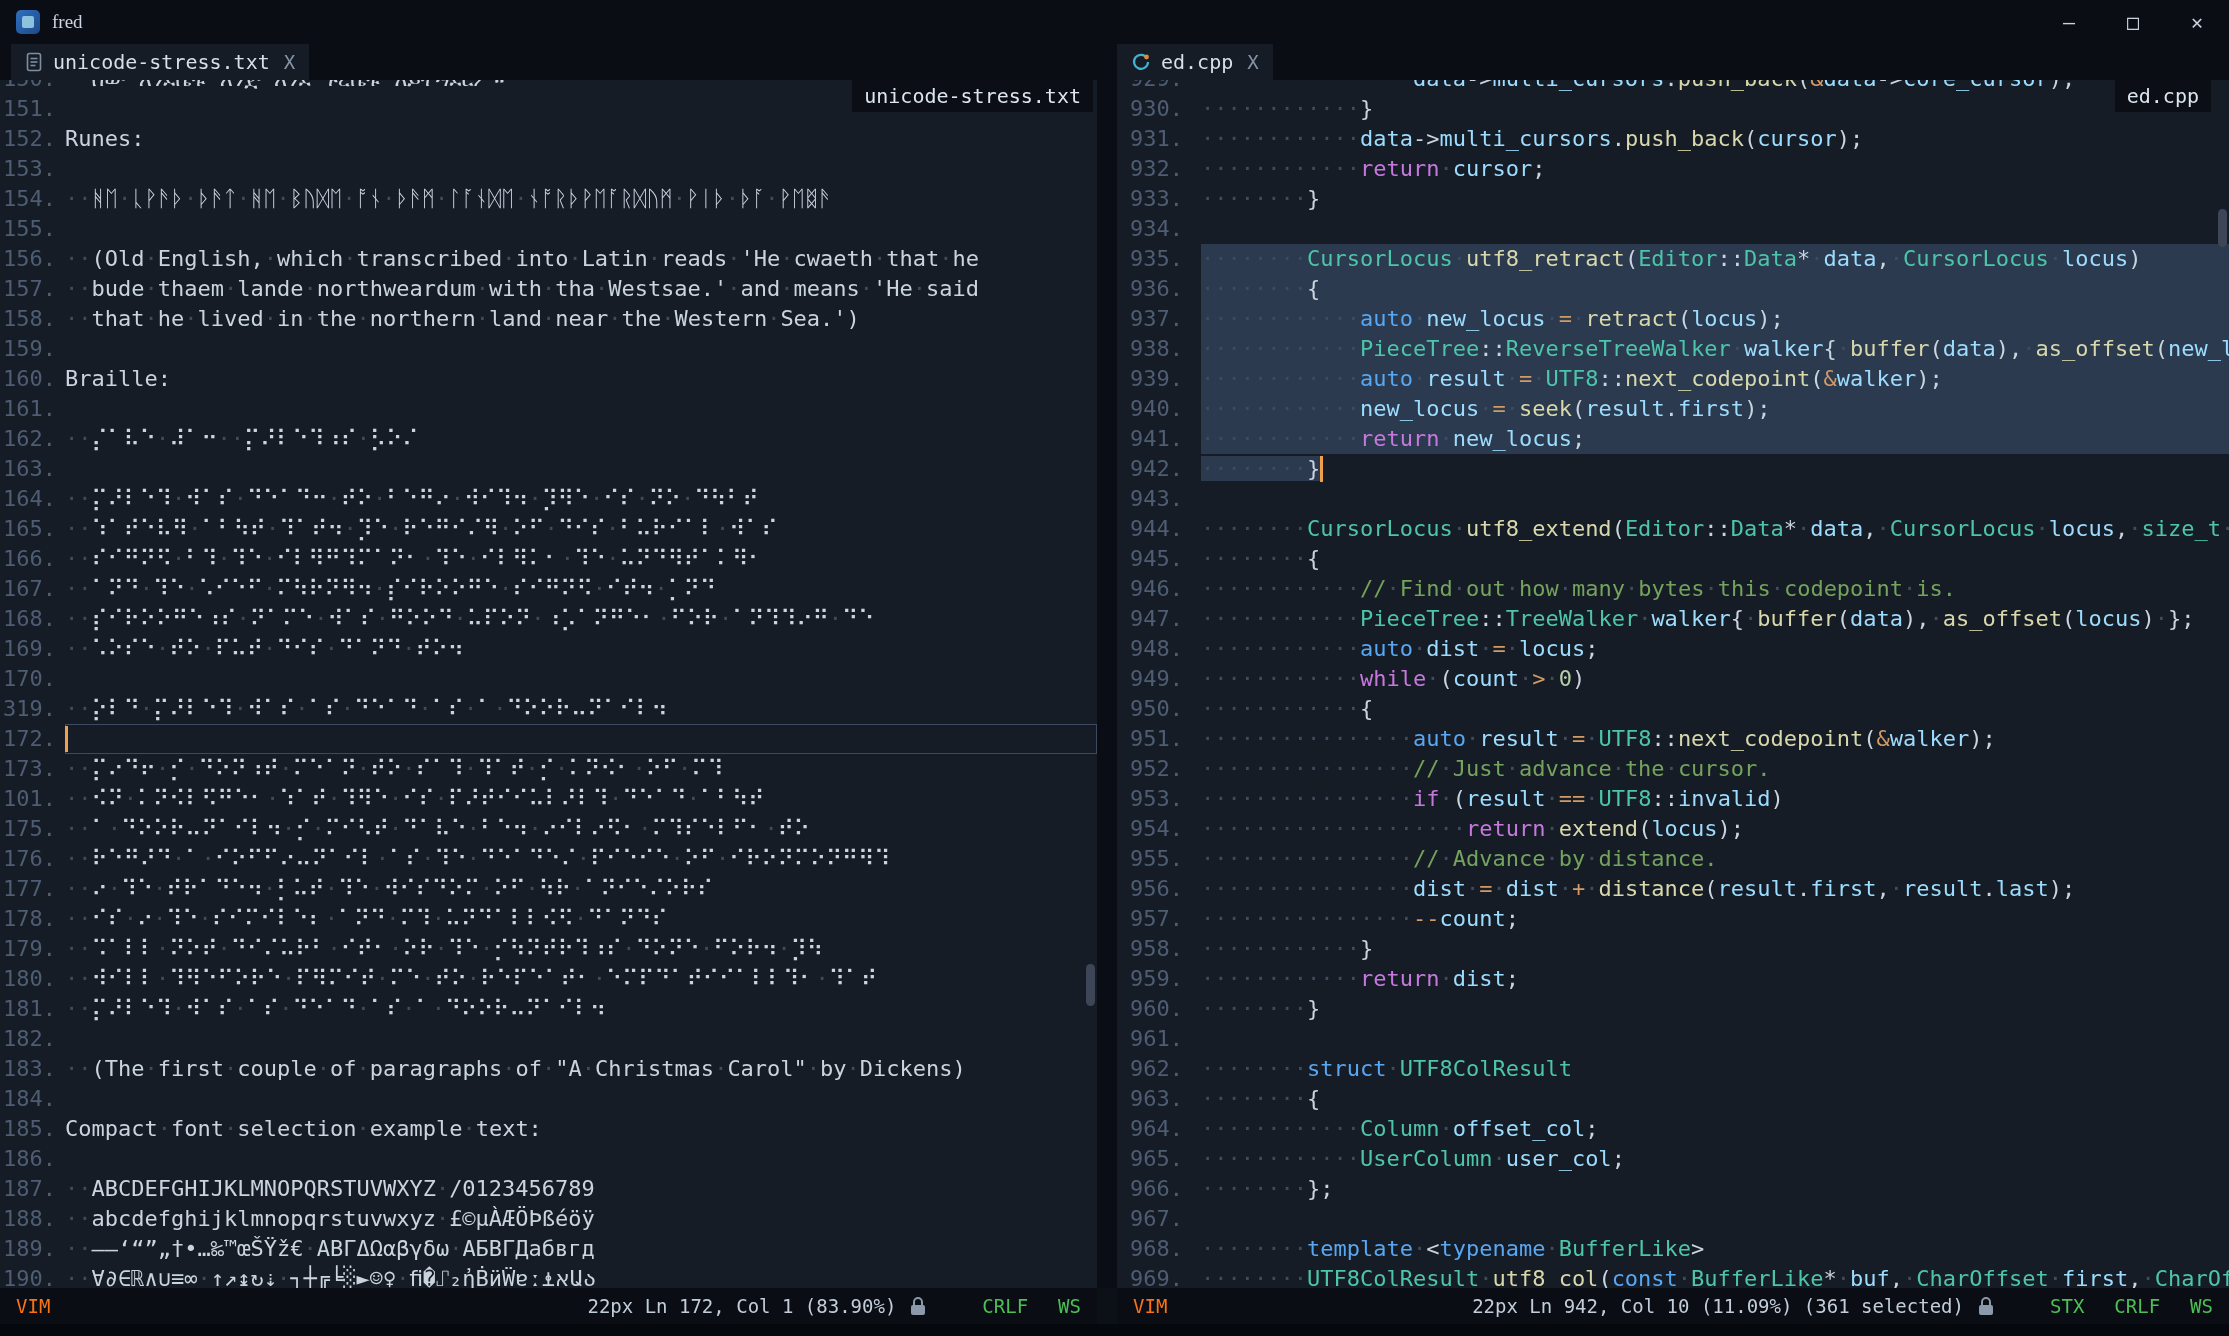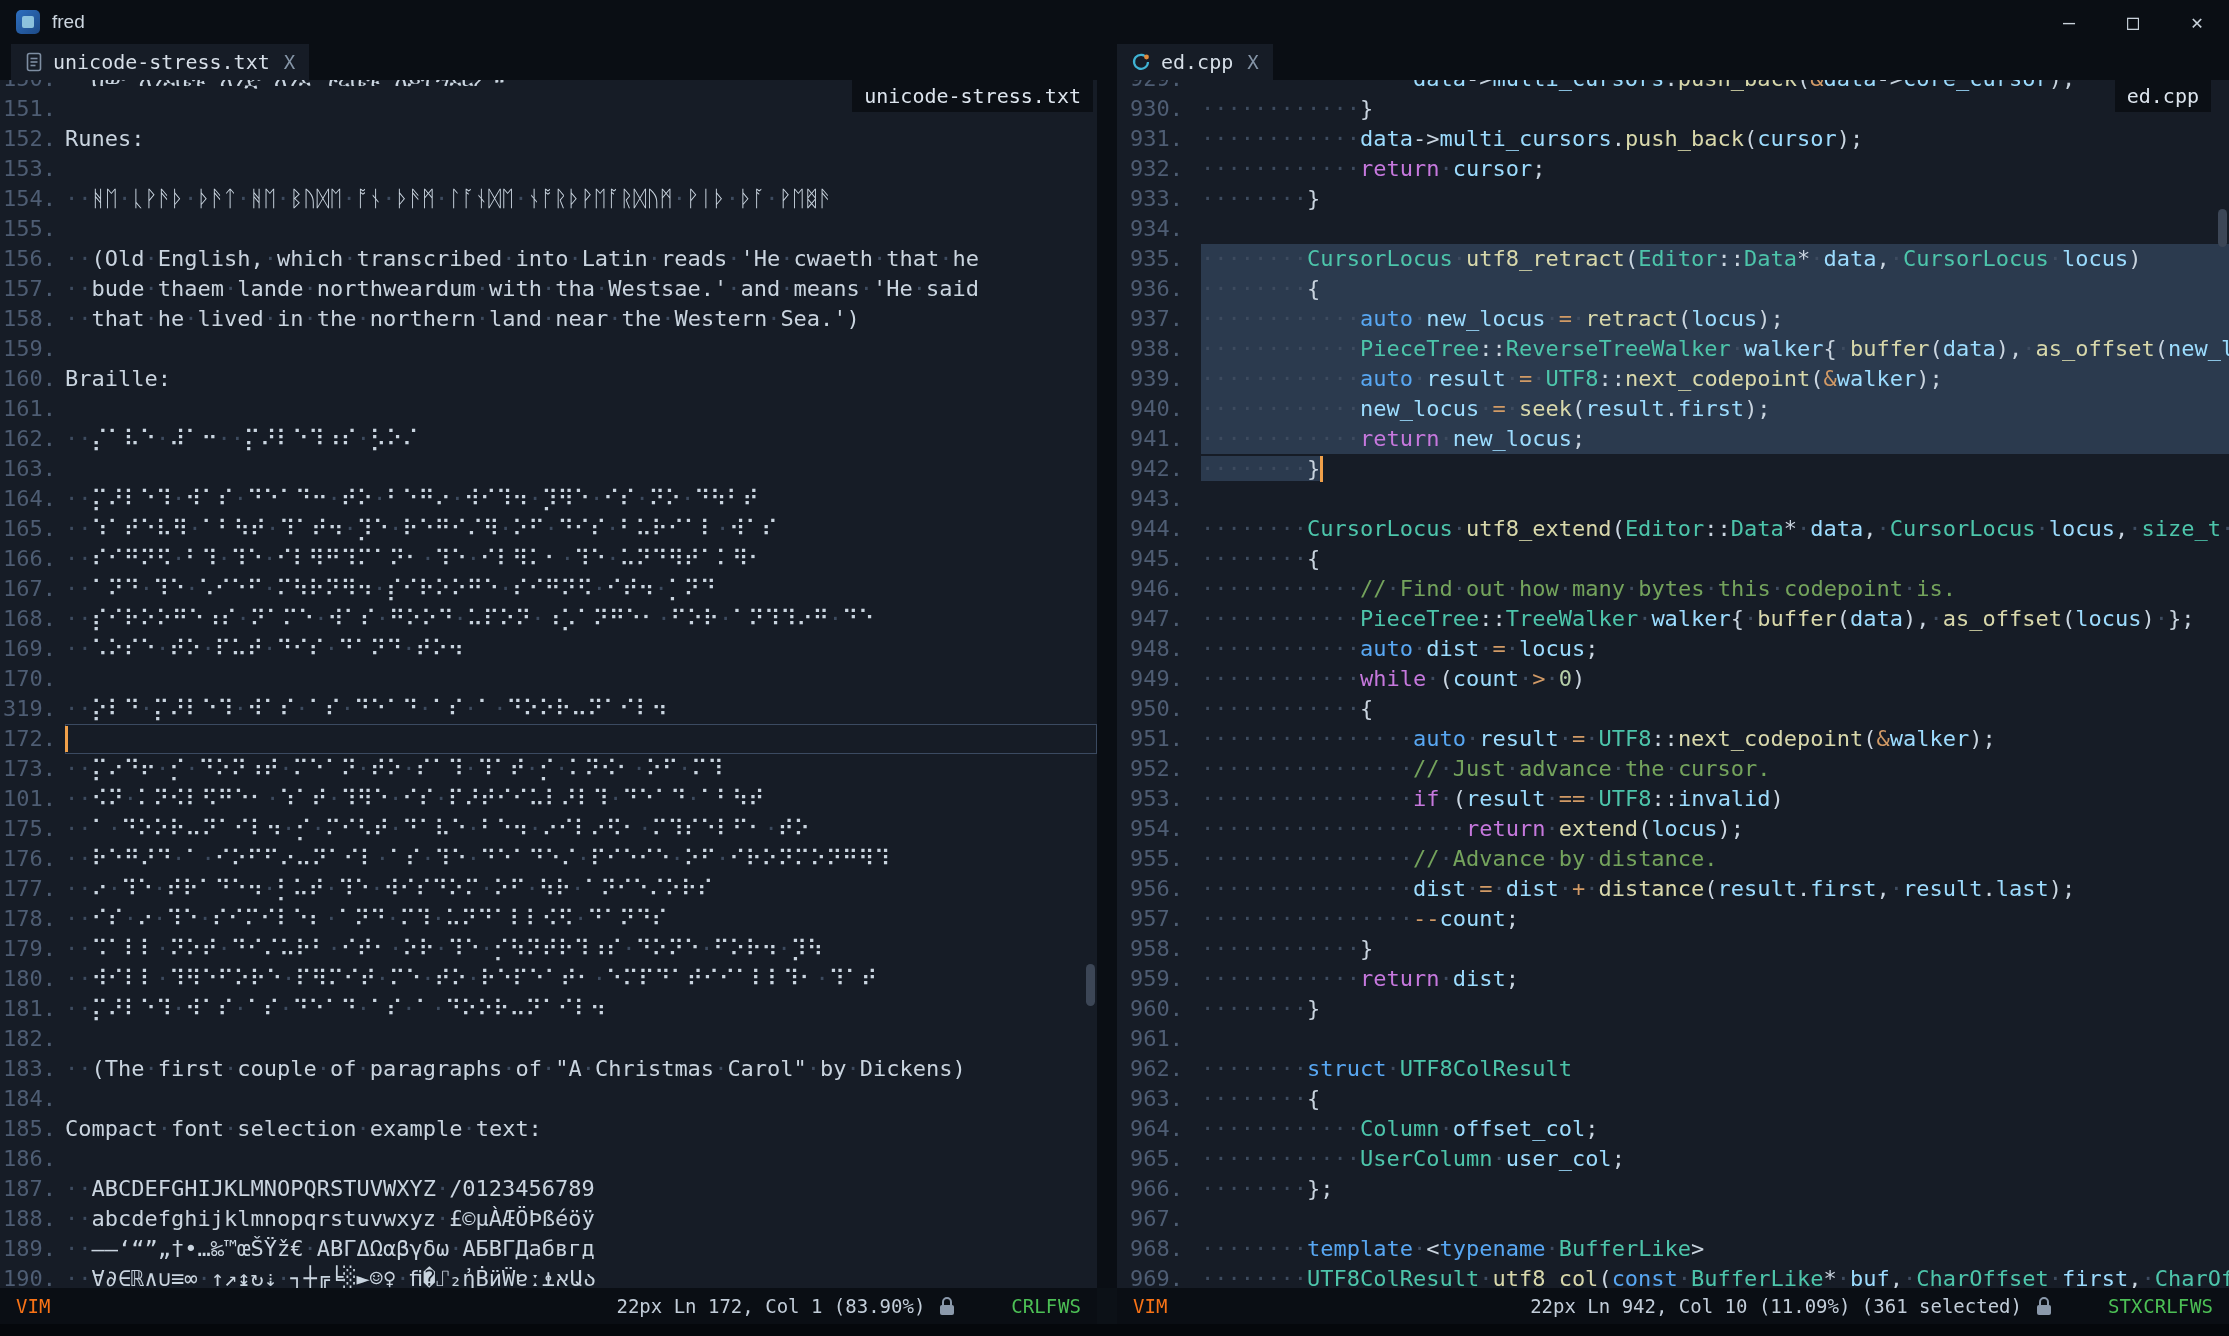--- a/index.html
+++ b/index.html
@@ -4,21 +4,21 @@
 <style>
   *{margin:0;padding:0;box-sizing:border-box}
   html,body{width:2229px;height:1336px;overflow:hidden;background:#0c1117}
   body{font-family:"DejaVu Sans Mono","DejaVu Sans",monospace}
   .window{position:relative;width:2229px;height:1336px;background:#0c1117}
 
   
   .titlebar{position:absolute;left:0;top:0;width:100%;height:44px;background:#0a0e14;display:flex;align-items:center}
   .app-icon{width:24px;height:24px;margin-left:16px;border-radius:5px;background:linear-gradient(135deg,#2e6fc0,#1d4a86);position:relative;flex:none}
   .app-icon::after{content:"";position:absolute;inset:6px;background:#9fd3e8;border-radius:2px;opacity:.85}
-  .window-title{margin-left:12px;font-family:Liberation Sans, sans-serif;font-size:19px;color:#cdd6e0}
+  .window-title{margin-left:12px;font-family:Liberation Serif, serif;font-size:19px;color:#cdd6e0}
   .win-controls{margin-left:auto;display:flex;align-items:stretch;height:100%}
   .win-btn{width:64px;display:flex;align-items:center;justify-content:center;color:#c9d2db;font-size:20px;cursor:default}
 
   
   .tabbar{position:absolute;top:44px;left:0;width:100%;height:36px;background:#0a0e14}
   .tab{position:absolute;top:0;height:36px;background:#161c26;display:flex;align-items:center;padding:0 14px;font-size:20px;color:#d7dfe8;white-space:pre}
   .tab-icon{display:flex;align-items:center;margin-right:10px}
   .tab-close{color:#8494a6;font-size:19px;margin-left:14px}
   .tab-left{left:11px}
   .tab-right{left:1117px}
@@ -62,21 +62,21 @@
   .pane-left .vthumb{right:2px;top:884px;height:42px}
   .pane-right .vthumb{right:2px;top:129px;height:38px}
 
   
   .statusbar{position:absolute;top:1288px;height:36px;background:#0a0e14;display:flex;align-items:center;font-size:19px;color:#c2cdd9;white-space:pre}
   .sb-left{left:0;width:1097px;padding:0 16px}
   .sb-right{left:1117px;width:1112px;padding:0 16px}
   .sb-mode{color:#f97316}
   .sb-info{margin-left:auto}
   .lock-icon{margin-left:14px;display:flex;align-items:center}
-  .sb-flags{margin-left:56px;display:flex;gap:1px}
+  .sb-flags{margin-left:56px;display:flex;gap:30px}
   .sb-flag{color:#4cbf55}
 
   .bottom-strip{position:absolute;top:1324px;left:0;width:100%;height:12px;background:#05080c}
 </style>
 </head>
 <body>
 
 <div class="window">
 
   <div class="titlebar">

